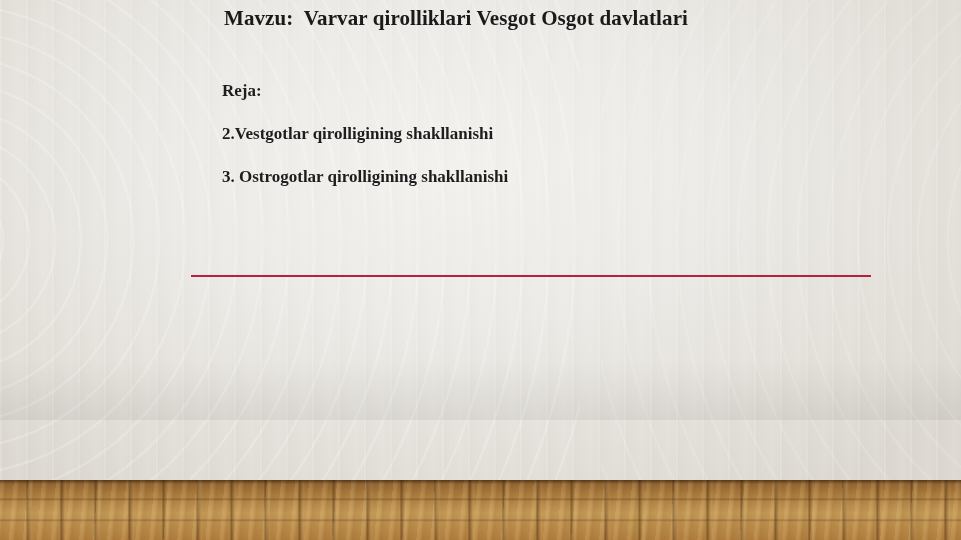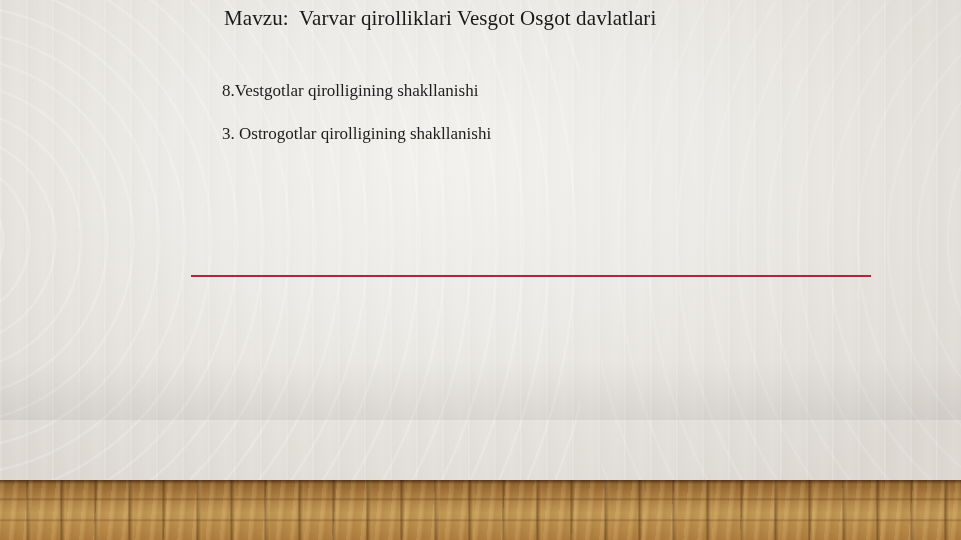--- a/index.html
+++ b/index.html
@@ -123,21 +123,21 @@
     background-image:
       linear-gradient(to bottom, rgba(42,24,8,0.55) 0px, rgba(42,24,8,0.0) 4px),
       linear-gradient(to bottom, rgba(0,0,0,0.0) 18px, rgba(80,48,18,0.35) 19px, rgba(0,0,0,0.0) 21px),
       linear-gradient(to bottom, rgba(0,0,0,0.0) 39px, rgba(80,48,18,0.30) 40px, rgba(0,0,0,0.0) 42px);
   }
 
   
   .content {
     position: absolute;
     left: 0; top: 0;
-    width: 782px; height: 540px;
+    width: 782px; height: 540px; font-weight: bold;
   }
   .title {
     position: absolute;
     left: 224px;
     top: 4px;
     width: 640px;
     font-size: 21px;
     line-height: 28px;
     color: #1a1a1a;
     letter-spacing: 0.1px;
@@ -182,20 +182,21 @@
     <div class="floor-planks"></div>
     <div class="floor-planks2"></div>
     <div class="floor-seams"></div>
   </div>
 
   <div class="content">
 
     <div class="title">Mavzu:  Varvar qirolliklari Vesgot Osgot davlatlari</div>
 
     <div class="body-block">
-      <div class="body-line">8.Vestgotlar qirolligining shakllanishi</div>
+      <div class="body-line">Reja:</div>
+      <div class="body-line">2.Vestgotlar qirolligining shakllanishi</div>
       <div class="body-line">3. Ostrogotlar qirolligining shakllanishi</div>
     </div>
 
     <div class="rule" style="border-top-color: rgb(181, 33, 63);"></div>
 
   </div>
 </div>
 
 </body></html>

